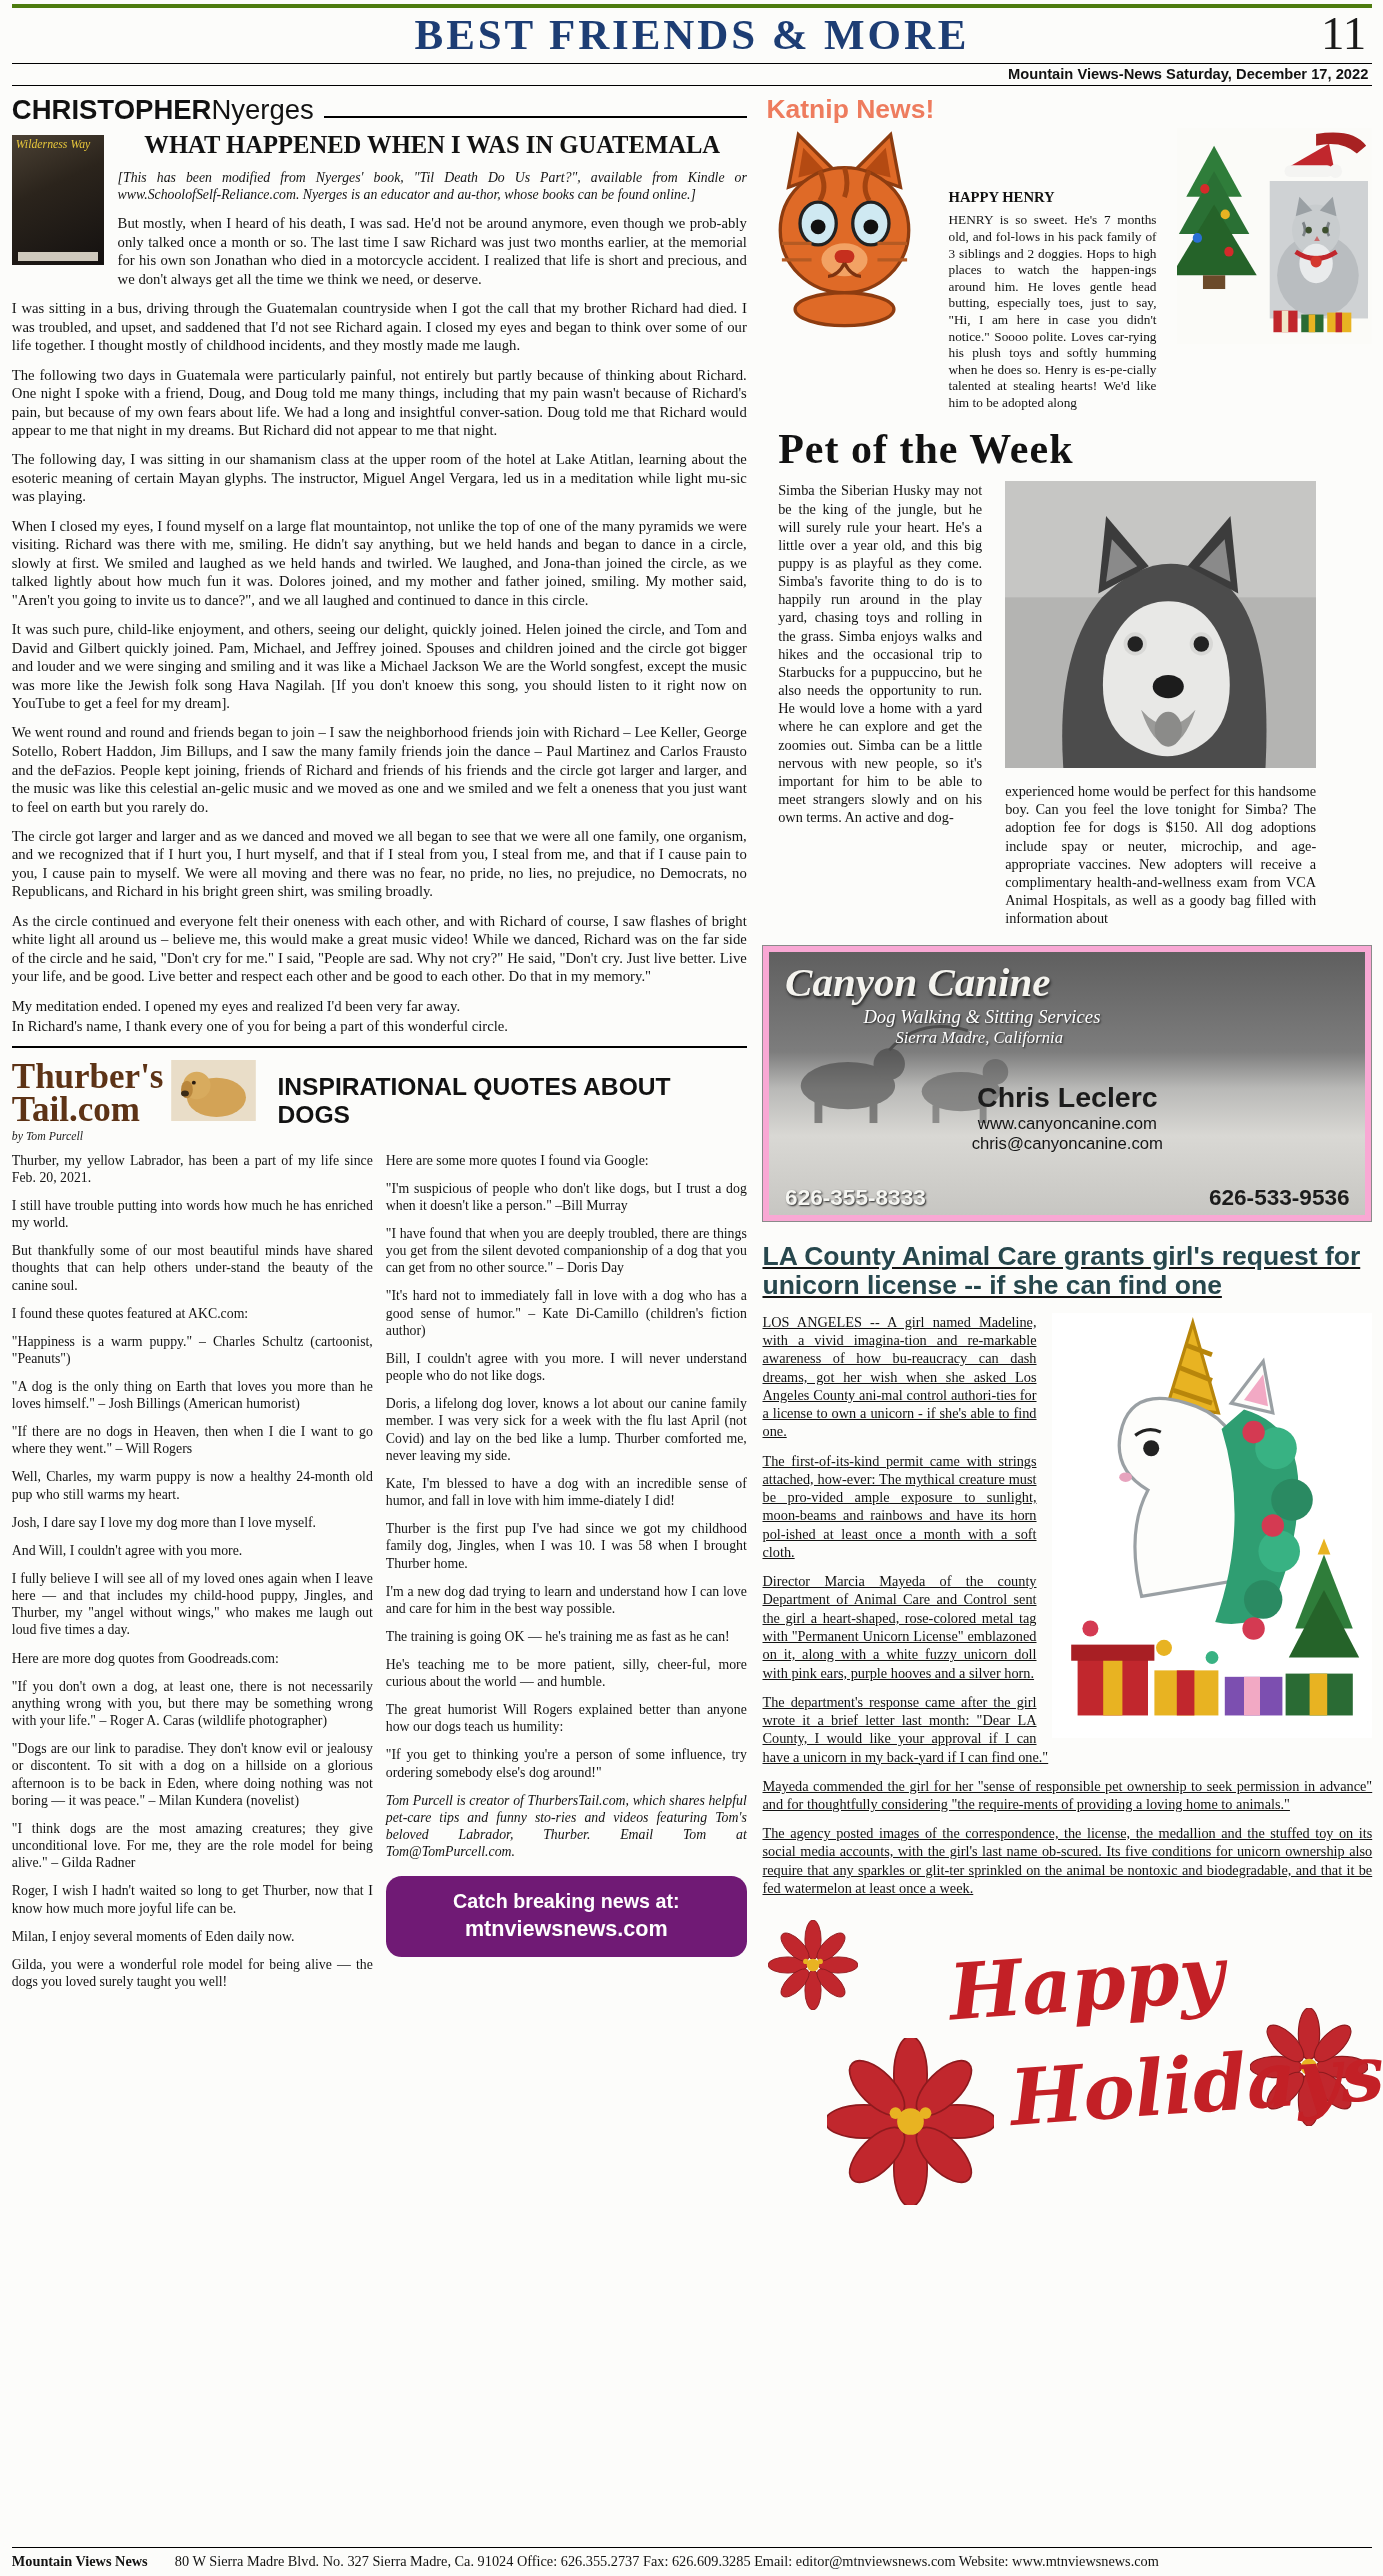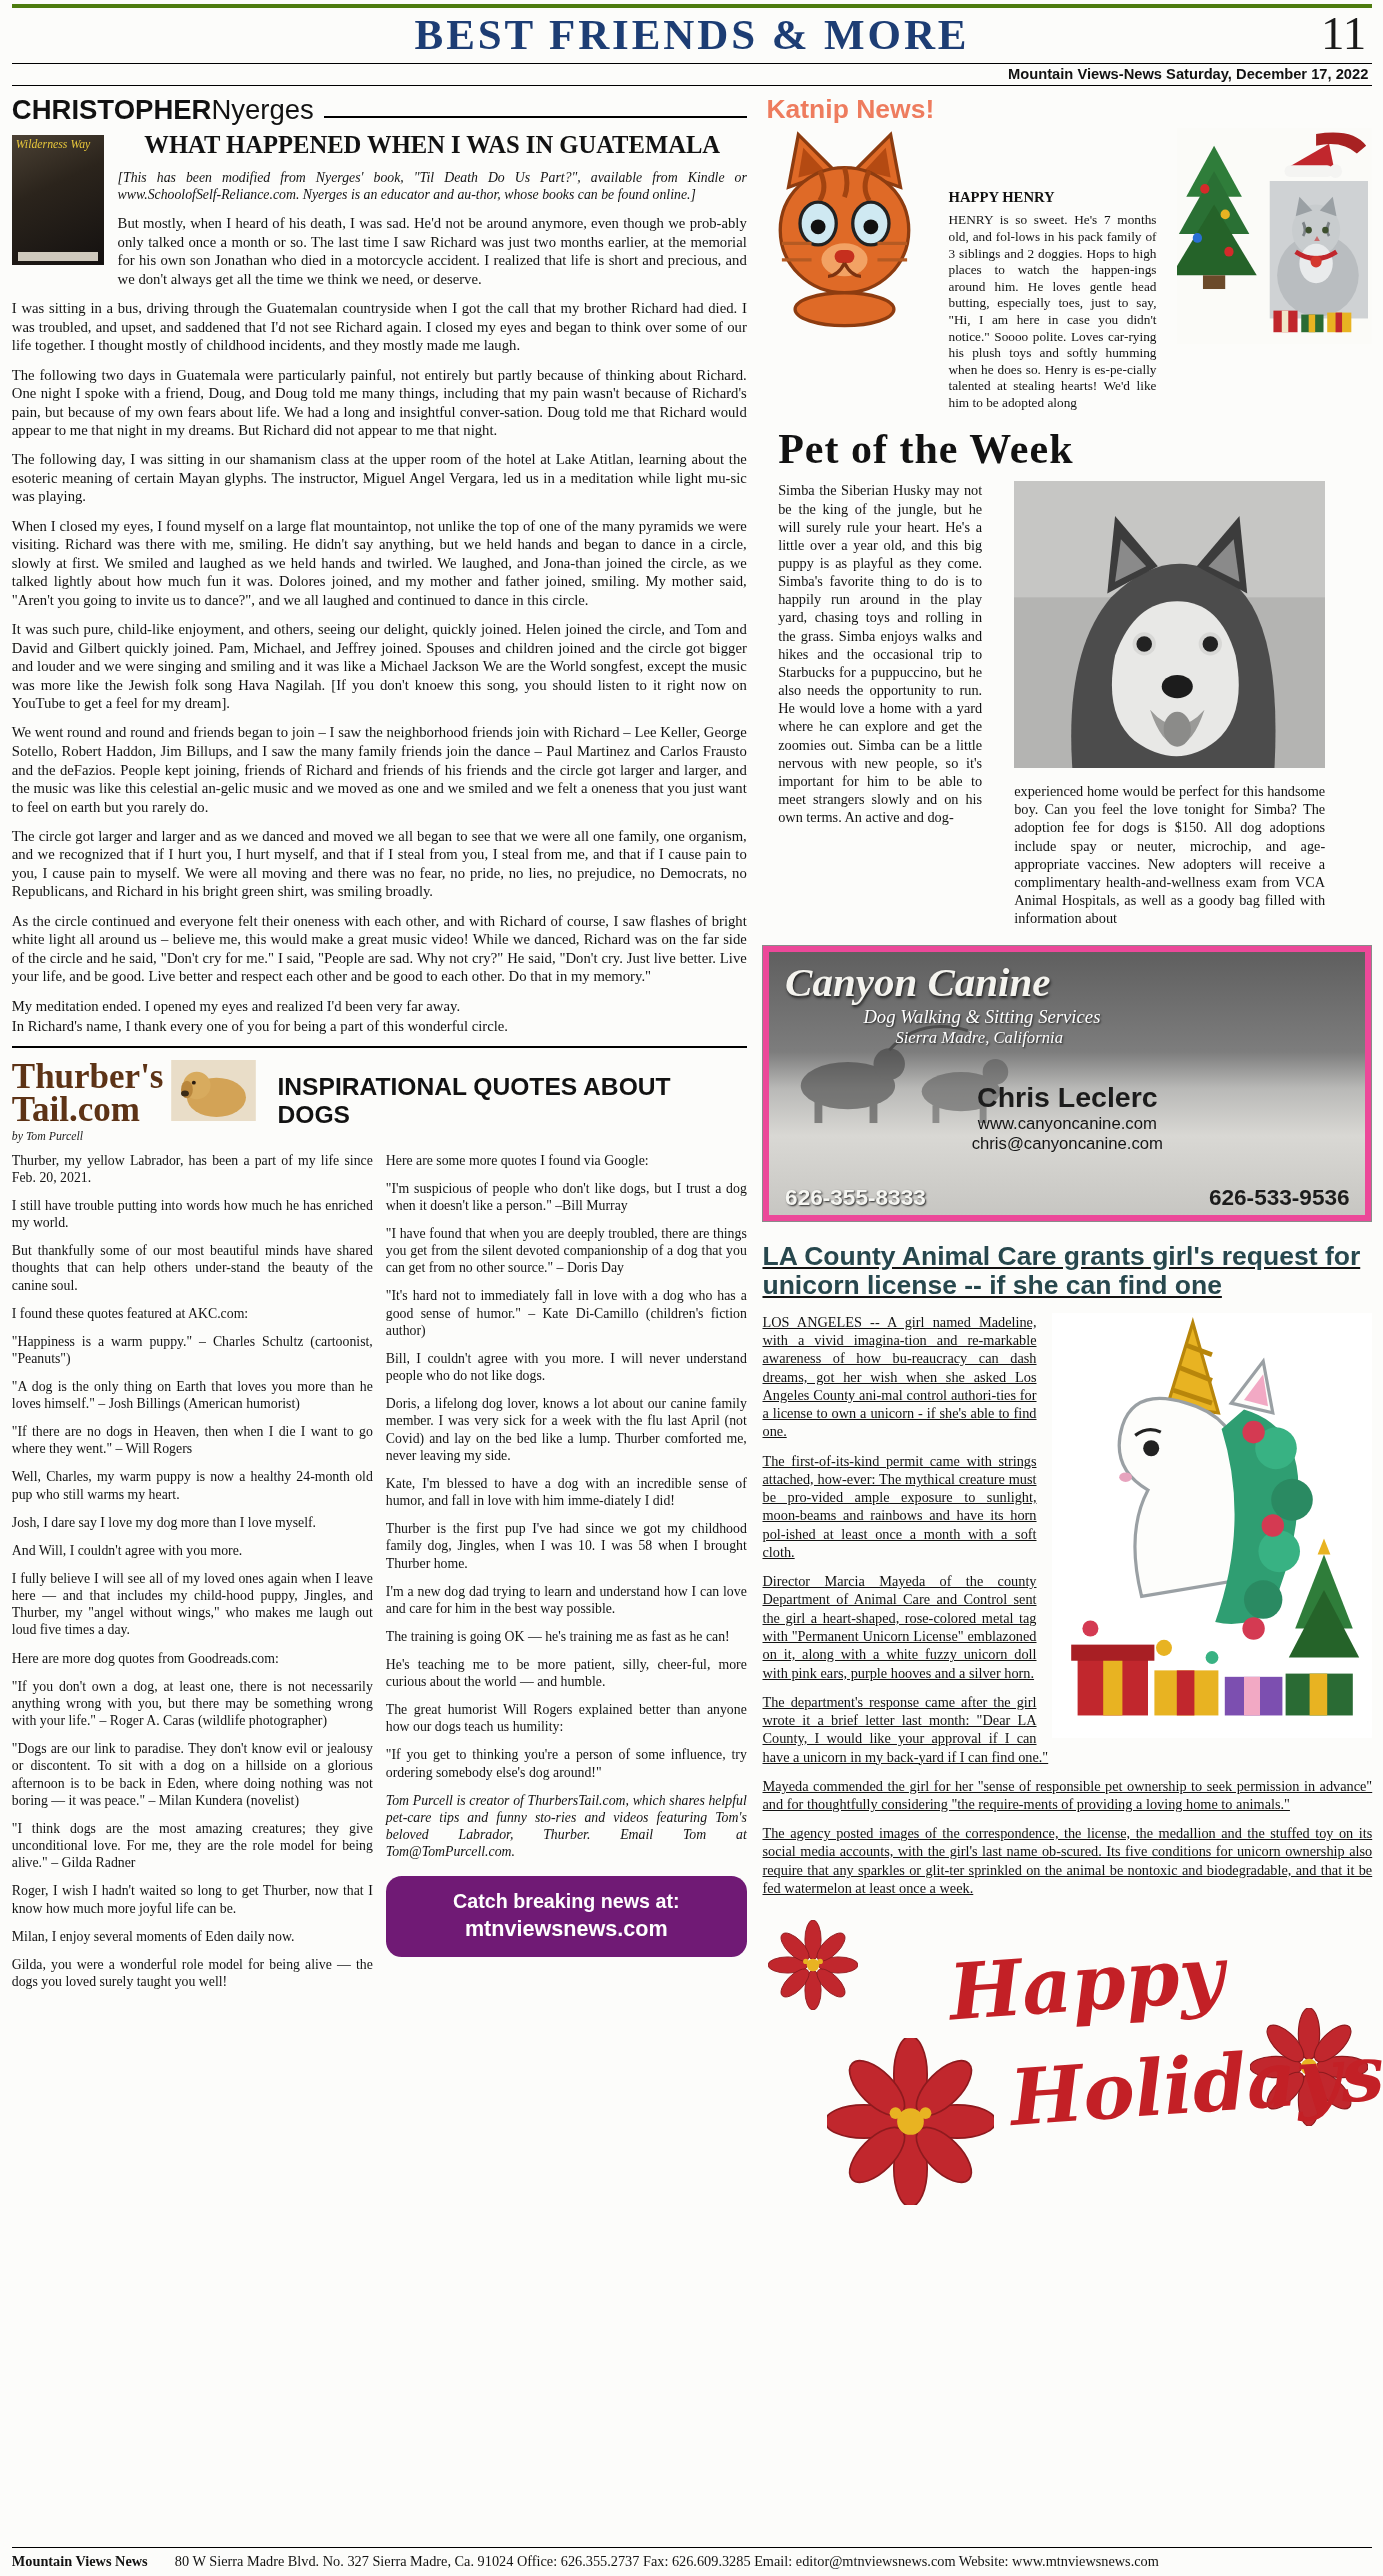--- a/index.html
+++ b/index.html
@@ -59,28 +59,28 @@
   .katnip-row { display:flex; gap:21px; }
   .kat-cartoon { width:165px; height:201px; flex:none; }
   .kat-mid { width:208px; flex:none; padding-top:61px; }
   .hh-title { font-weight:bold; font-size:14.7px; margin-bottom:5.9px; }
   .hh-body { font-size:13.3px; line-height:1.25; text-align:justify; }
   .kat-collage { flex:1; height:216px; }
 
   
   .potw { margin-top:13.8px; padding-left:15.7px; }
   .potw-title { font-weight:bold; font-size:42px; letter-spacing:1px; margin-bottom:7.9px; }
-  .potw-row { display:flex; gap:32px; }
+  .potw-row { display:flex; gap:23px; }
   .potw-left { width:204px; flex:none; font-size:14.3px; line-height:1.27; text-align:justify; }
   .potw-right { width:311px; flex:none; }
   .husky-photo { width:100%; height:287px; margin-bottom:9.8px; }
   .potw-right-text { font-size:14.3px; line-height:1.27; text-align:justify; }
 
   
-  .canyon { margin-top:17.7px; border:1px solid #8a8a8a; background:#ec4899; padding:5.9px; }
+  .canyon { margin-top:17.7px; border:1px solid #8a8a8a; background:#f9a8d4; padding:5.9px; }
   .canyon-inner { position:relative; height:263px;
      background:linear-gradient(#5f5f5f 0%,#7d7d7d 38%,#b9b9b7 52%,#d9d8d4 70%,#c7c6c2 100%); }
   .cc-dogs { position:absolute; left:9.8px; top:55px; width:246px; height:118px; opacity:.55; }
   .cc-title { font-style:italic; font-weight:bold; font-size:41px; color:#f4f3ee;
               text-shadow:1px 2px 2.9px #1e1e1e; padding:5.9px 0 0 15.7px; position:relative; }
   .cc-sub { color:#fff; font-style:italic; font-size:18.7px; padding-left:94px; text-shadow:1px 1px 2px #222; position:relative; }
   .cc-loc { color:#fff; font-style:italic; font-size:16.7px; padding-left:126px; text-shadow:1px 1px 2px #222; position:relative; }
   .cc-name { font-family:"Liberation Sans",sans-serif; font-weight:bold; font-size:28.5px;
              color:#1c1c1c; text-align:center; margin-top:33px; position:relative; }
   .cc-web,.cc-email { text-align:center; font-family:"Liberation Sans",sans-serif; font-size:16.7px; color:#141414; position:relative; }

